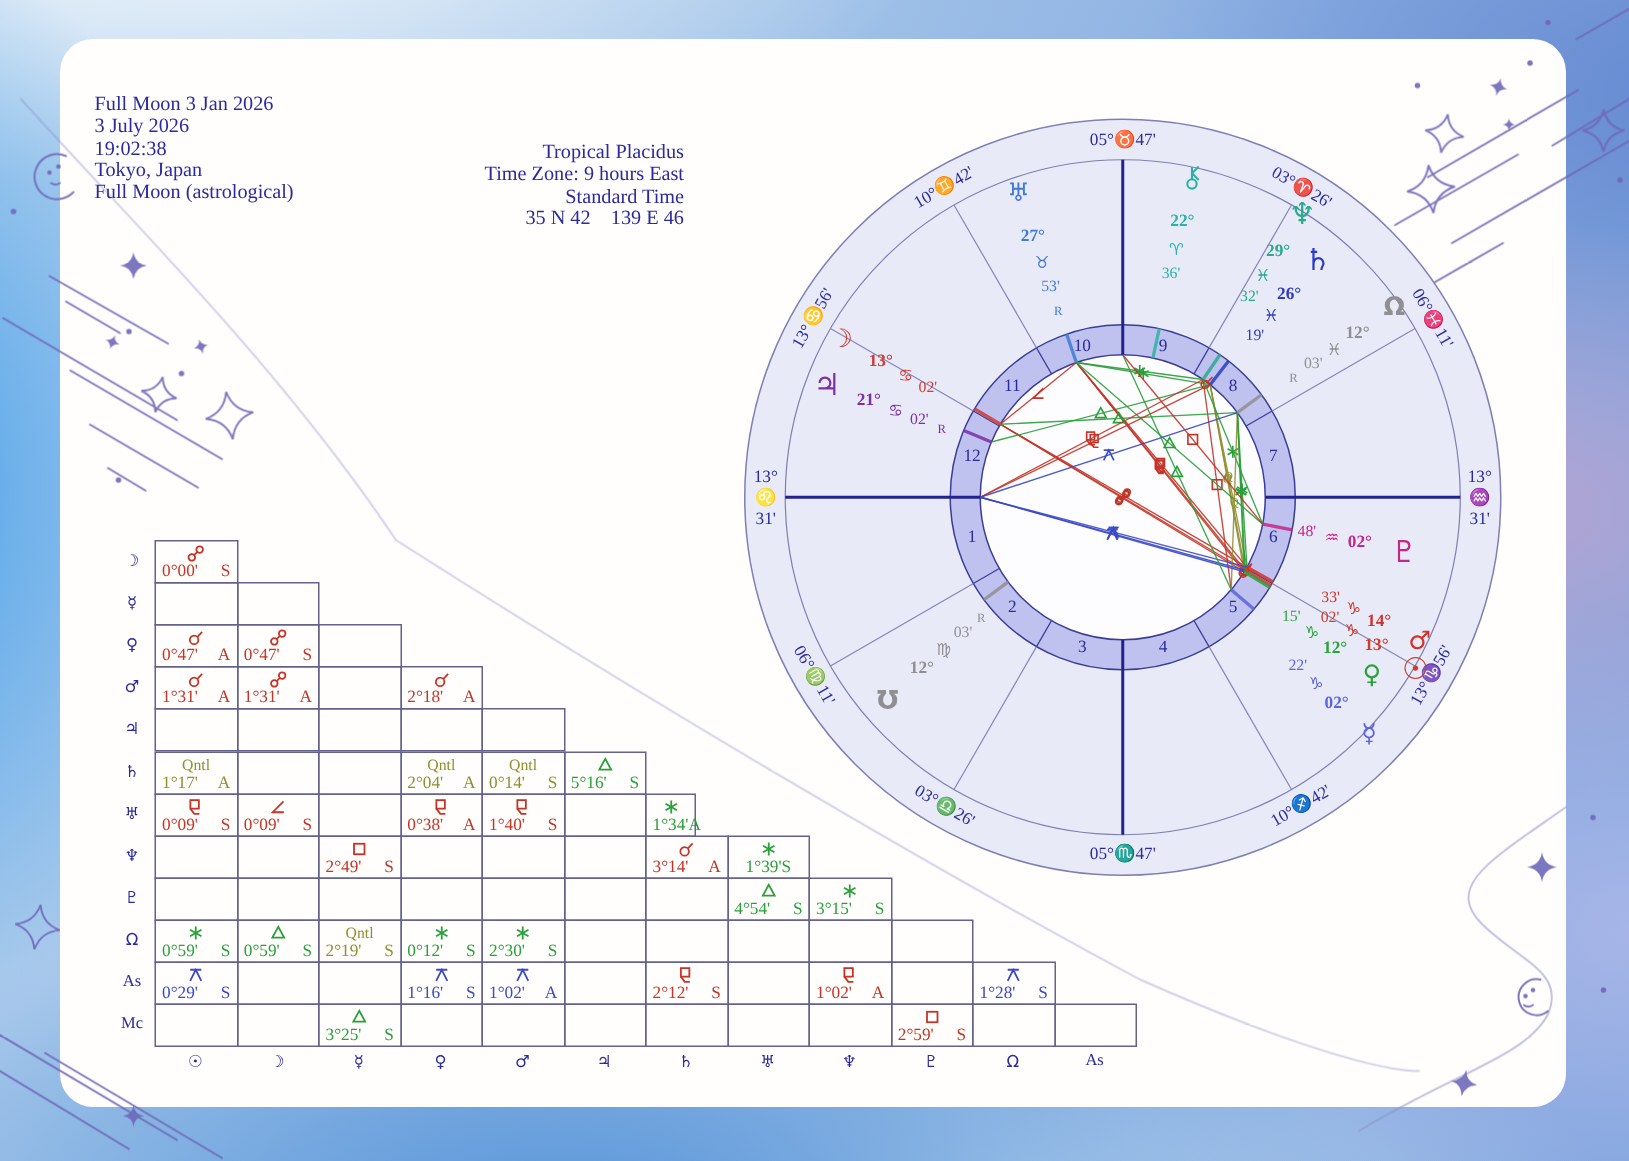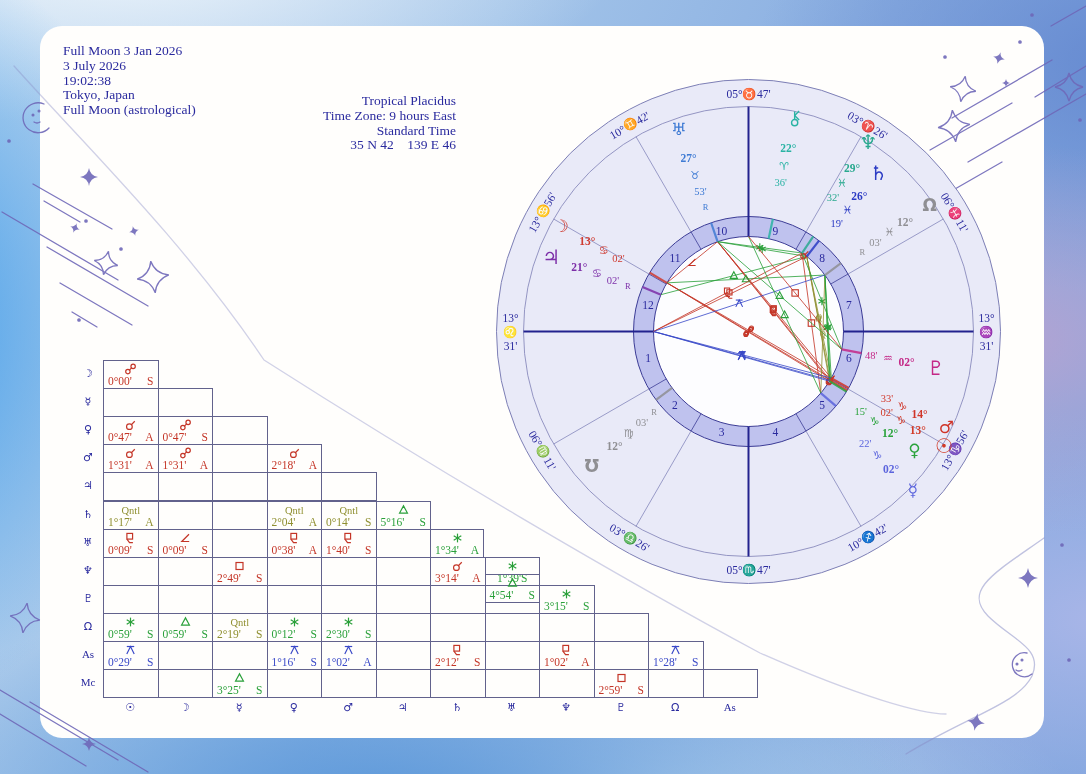--- a/index.html
+++ b/index.html
@@ -11,21 +11,21 @@
     radial-gradient(460px 300px at 101% 80%, rgba(170,182,232,.95), rgba(170,182,232,0) 70%),
     radial-gradient(760px 300px at 35% 104%, rgba(88,150,217,.95), rgba(88,150,217,0) 72%),
     radial-gradient(560px 180px at 62% 102%, rgba(196,219,240,.85), rgba(196,219,240,0) 70%),
     radial-gradient(380px 540px at -9% 42%, rgba(62,155,233,.98), rgba(62,155,233,0) 70%),
     radial-gradient(650px 220px at 12% -5%, rgba(238,245,251,.95), rgba(238,245,251,0) 75%),
     linear-gradient(115deg,#bcd6ef 0%,#a2c4e9 35%,#8aaee1 62%,#7ea5de 100%);}
   .page{position:absolute;left:40px;top:26px;width:1004px;height:712px;z-index:1;
         background:#fffefc;border-radius:22px;}
   #deco{position:absolute;inset:0;z-index:2;}
   .hdr{position:absolute;z-index:3;color:#2a2a9e;font-size:13.5px;line-height:14.8px;}
-  #hdr-left{left:63px;top:44px;}
+  #hdr-left{left:63px;top:62px;}
   #hdr-right{left:290px;top:46px;width:166px;text-align:right;margin-top:48px;}
   #hdr-right div{white-space:pre;}
   #chart-svg{position:absolute;inset:0;z-index:4;}
   #grid{position:absolute;left:76px;top:360px;z-index:5;width:690px;height:360px;}
   .rowlab,.collab{position:absolute;color:#2a2a9e;text-align:center;
     font-family:"DejaVu Sans","Liberation Serif",sans-serif;font-size:11px;}
   .cell{position:absolute;border:1px solid #62628c;box-sizing:border-box;
         display:flex;flex-direction:column;justify-content:flex-end;}
   .cell .g{height:13px;display:flex;justify-content:center;align-items:flex-end;
            font-size:10px;line-height:10px;}
@@ -634,21 +634,21 @@
             <path d="M-3.3,1 L-0.9,4.2 L2.2,4.2"></path>
           </g>
         </svg>
       </div>
       <div class="v" style="color: rgb(196, 53, 39);">
         <span>1°40'</span>
         <span>S</span>
       </div>
     </div>
     <div class="cell" style="left: 299.5px; top: 168.6px; width: 55.5px; height: 29.1px;"></div>
-    <div class="cell" style="left: 354px; top: 168.6px; width: 54px; height: 29.1px;">
+    <div class="cell" style="left: 354px; top: 168.6px; width: 34px; height: 29.1px;">
       <div class="g">
         <svg width="13" height="12" viewBox="-5.5 -5.5 11 11">
           <g stroke="#2aa03a" fill="none" stroke-width="1.1">
             <line x1="0" y1="-4" x2="0" y2="4"></line>
             <line x1="-3.5" y1="-2" x2="3.5" y2="2"></line>
             <line x1="-3.5" y1="2" x2="3.5" y2="-2"></line>
           </g>
         </svg>
       </div>
       <div class="v" style="color: rgb(42, 160, 58);">
@@ -705,21 +705,21 @@
       </div>
     </div>
     <div class="rowlab" style="left: 0px; top: 231.8px; width: 24px;">♇</div>
     <div class="cell" style="left: 27px; top: 224.8px; width: 55.5px; height: 29.1px;"></div>
     <div class="cell" style="left: 81.5px; top: 224.8px; width: 55.5px; height: 29.1px;"></div>
     <div class="cell" style="left: 136px; top: 224.8px; width: 55.5px; height: 29.1px;"></div>
     <div class="cell" style="left: 190.5px; top: 224.8px; width: 55.5px; height: 29.1px;"></div>
     <div class="cell" style="left: 245px; top: 224.8px; width: 55.5px; height: 29.1px;"></div>
     <div class="cell" style="left: 299.5px; top: 224.8px; width: 55.5px; height: 29.1px;"></div>
     <div class="cell" style="left: 354px; top: 224.8px; width: 55.5px; height: 29.1px;"></div>
-    <div class="cell" style="left: 408.5px; top: 214px; width: 55.5px; height: 29.1px;">
+    <div class="cell" style="left: 408.5px; top: 225px; width: 55.5px; height: 29.1px;">
       <div class="g">
         <svg width="13" height="12" viewBox="-5.5 -5.5 11 11">
           <g stroke="#2aa03a" fill="none" stroke-width="1.1">
             <path d="M0,-3.8 L3.6,2.8 L-3.6,2.8 Z"></path>
           </g>
         </svg>
       </div>
       <div class="v" style="color: rgb(42, 160, 58);">
         <span>4°54'</span>
         <span>S</span>

